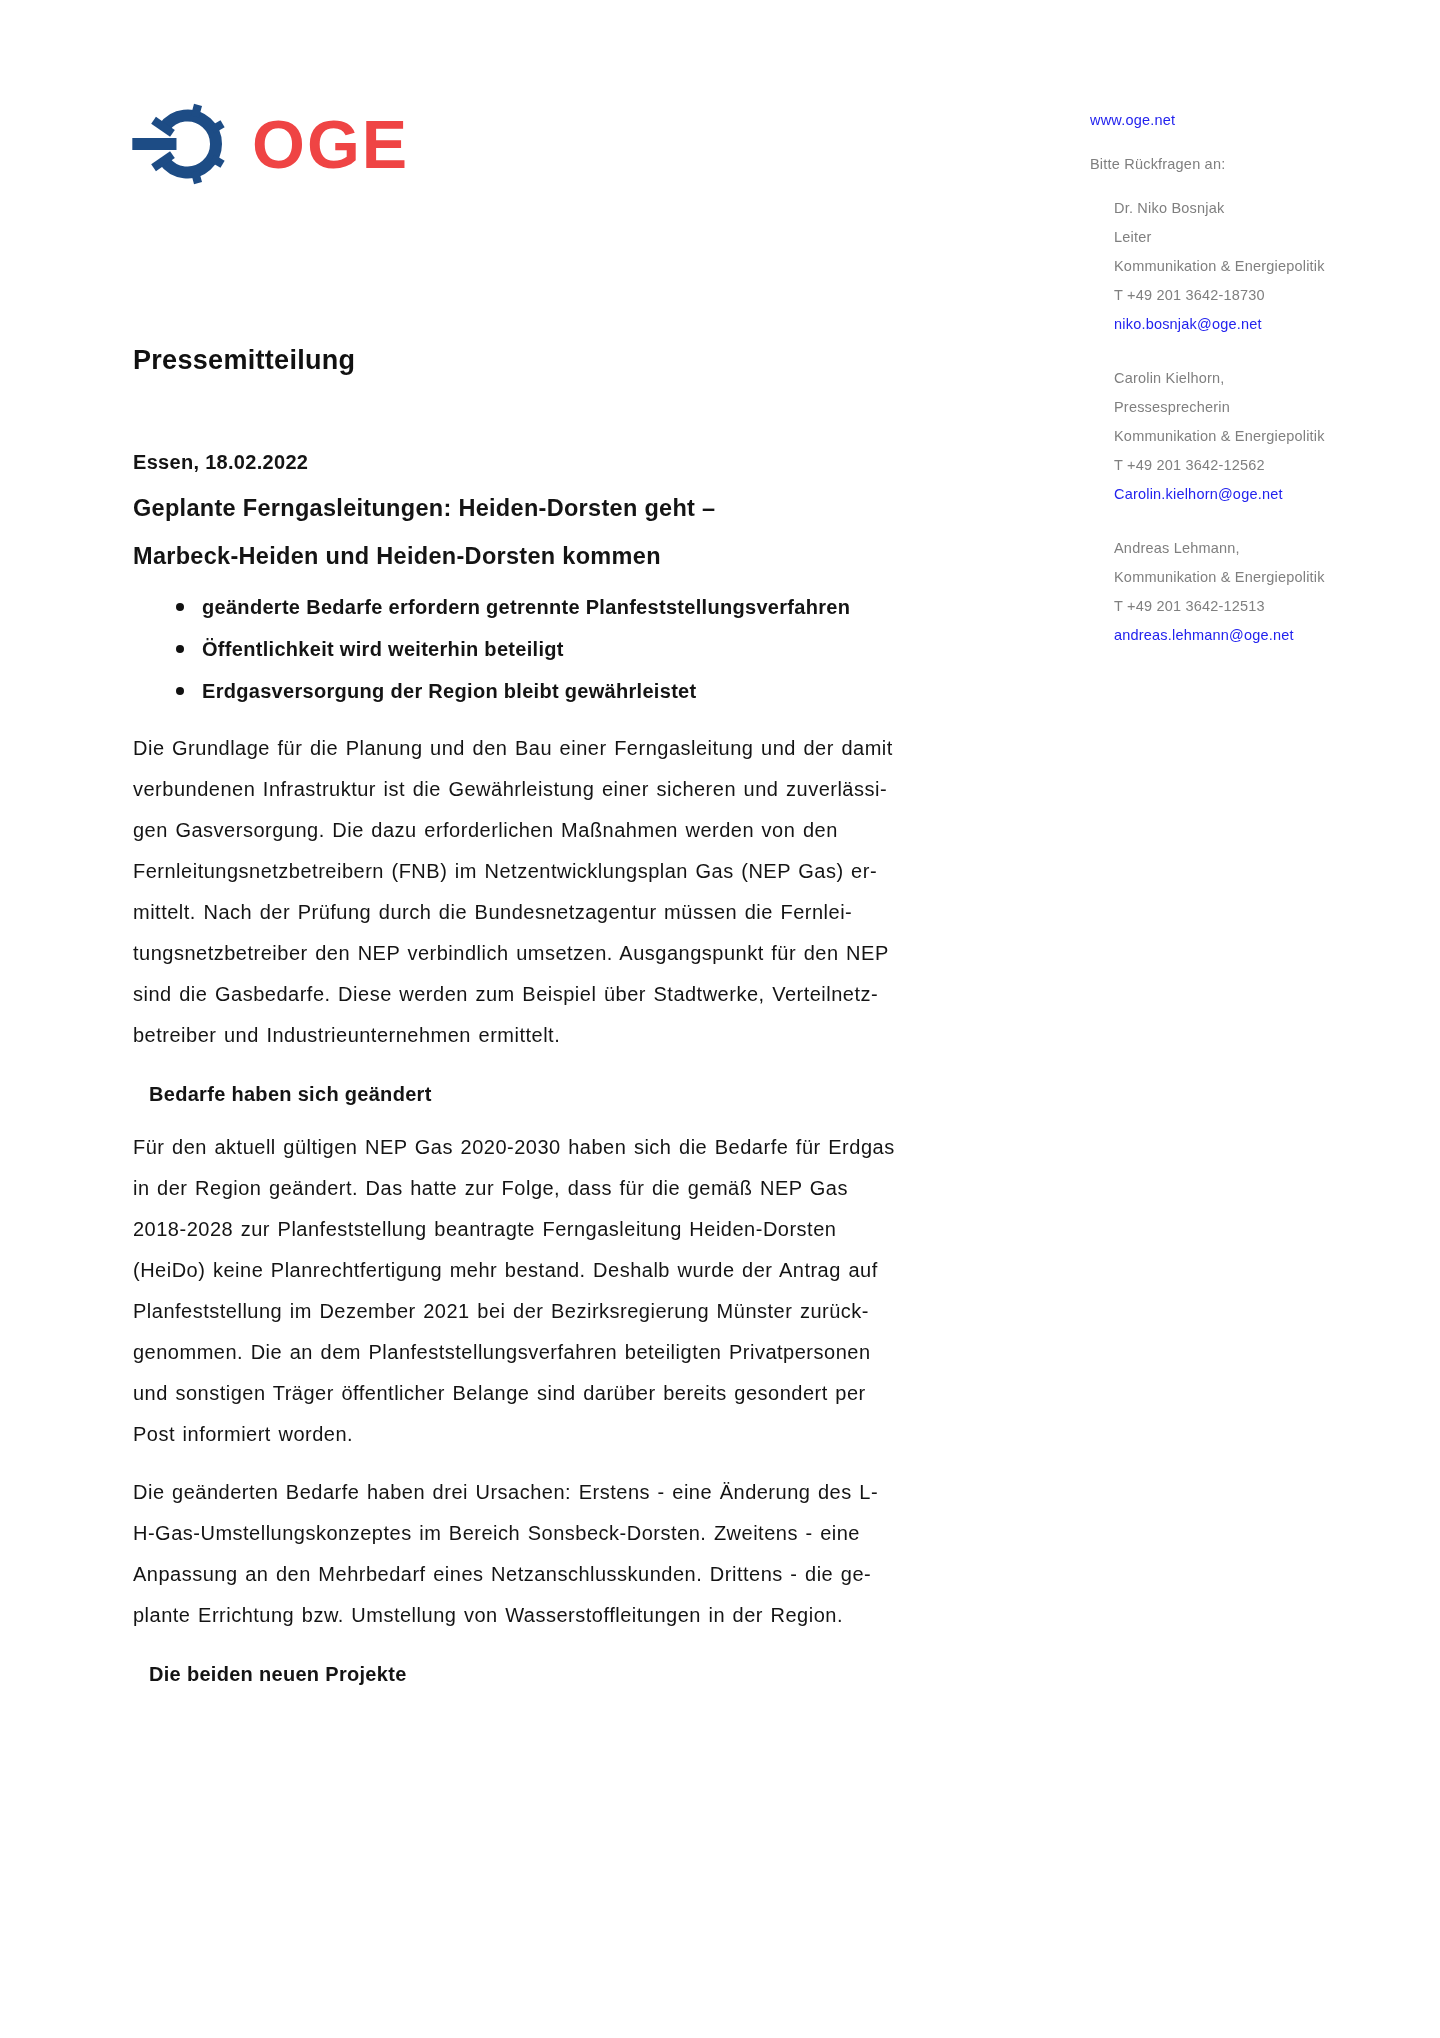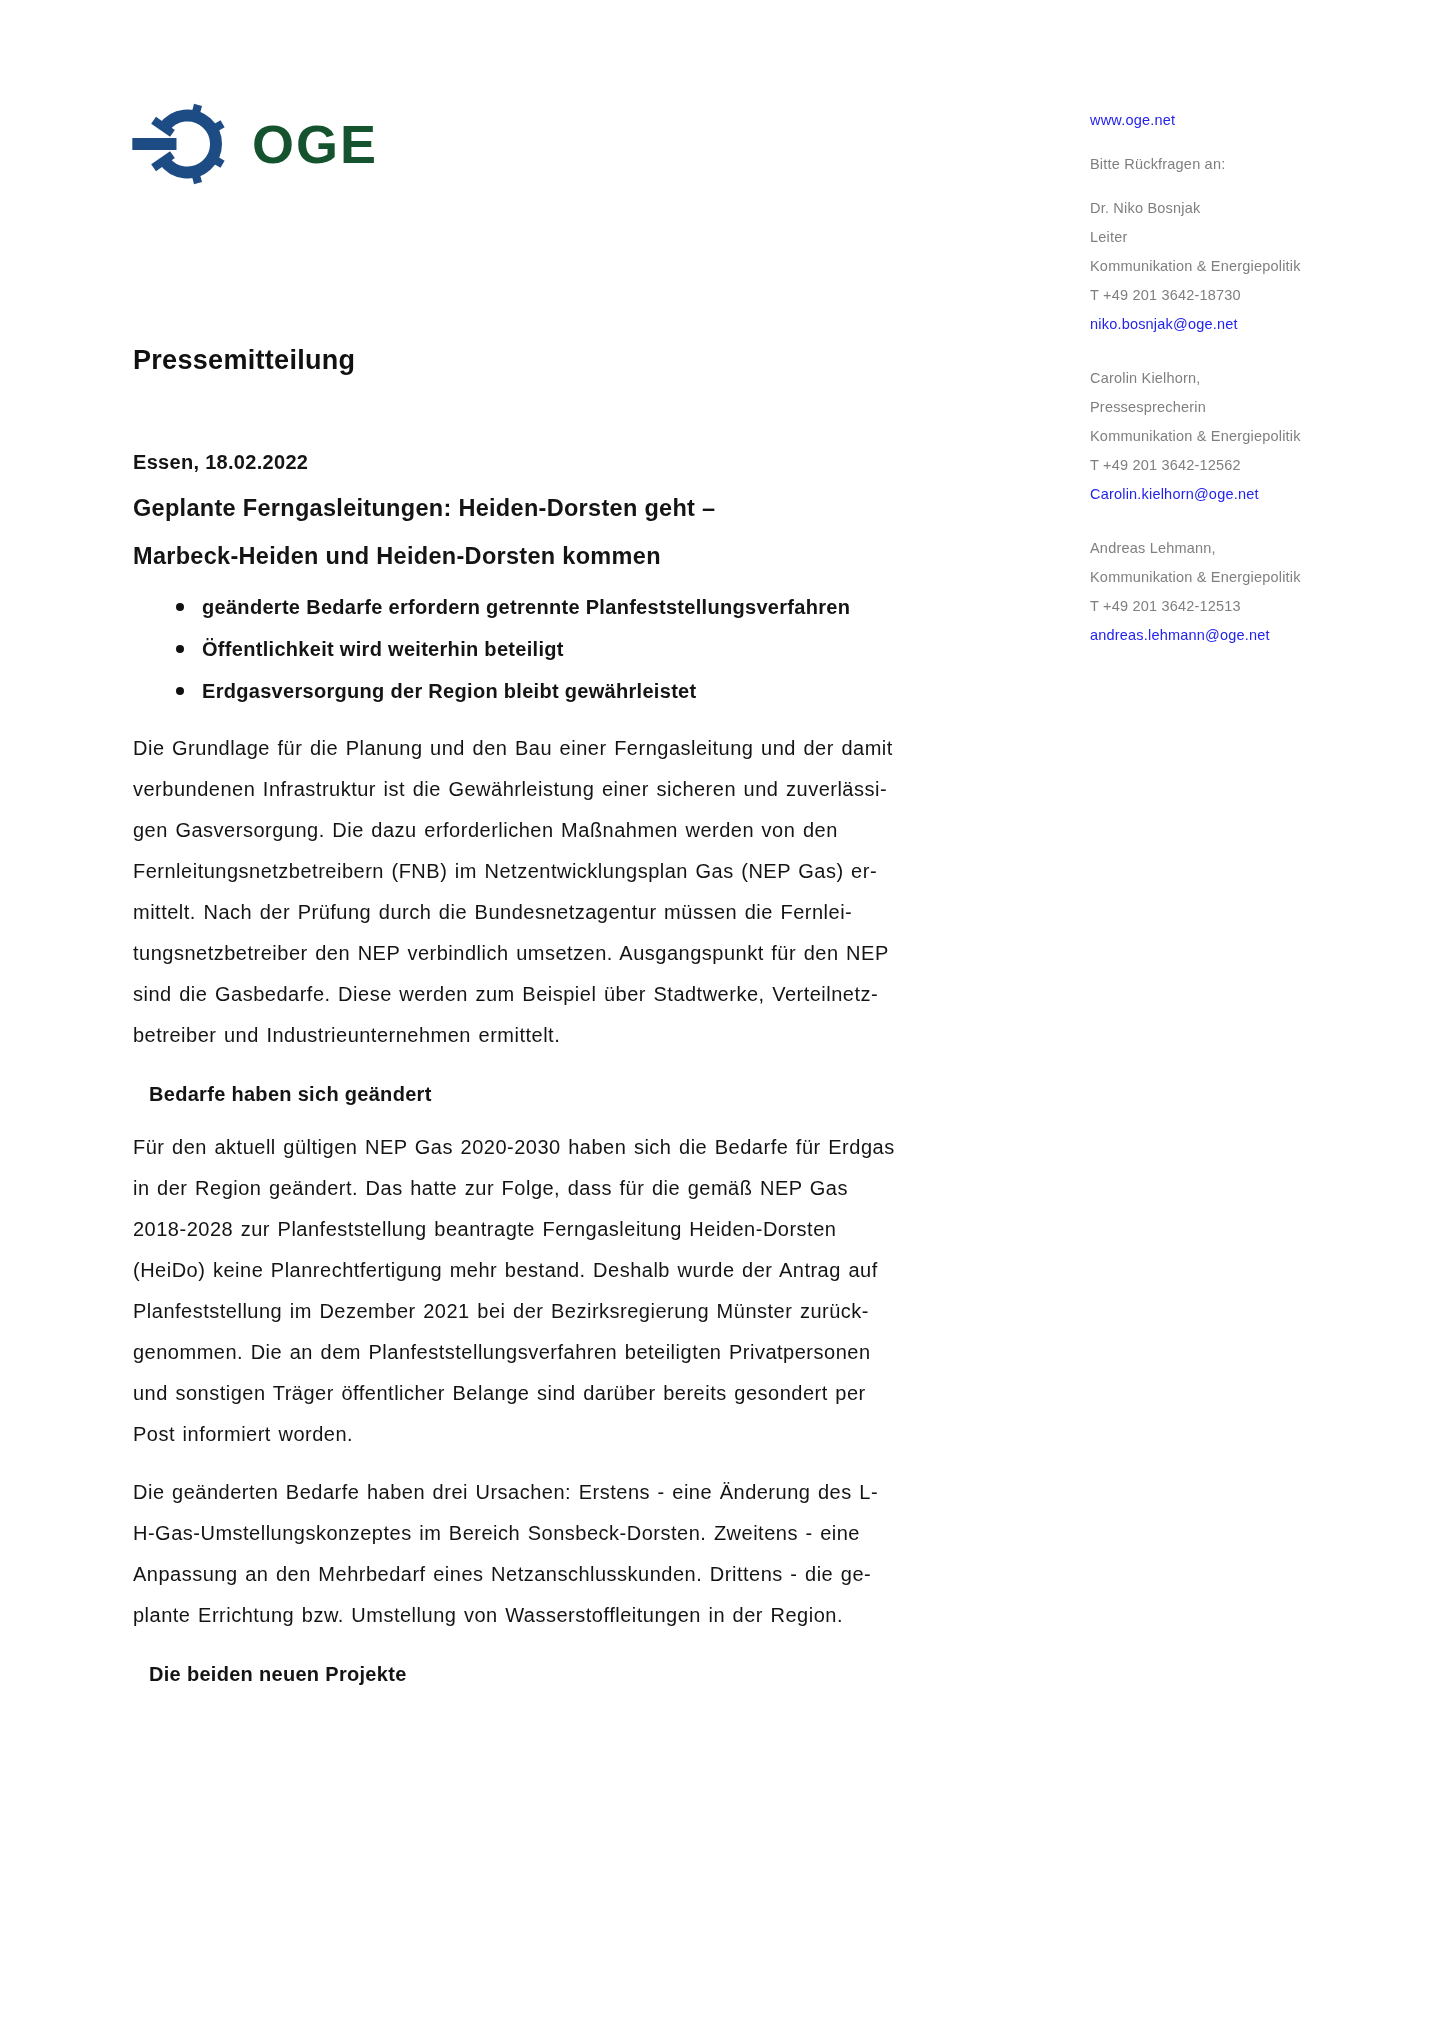--- a/index.html
+++ b/index.html
@@ -17,41 +17,41 @@
   .logo{
     position:absolute;
     left:126px;
     top:98px;
     display:flex;
     align-items:center;
     gap:14px;
   }
   .logo-icon svg{display:block;}
   .logo-text{
-    font-size:54px;
+    font-size:68px;
     font-weight:900;
     letter-spacing:2px;
     line-height:86px;
-    color:#14532d;
+    color:#ef4444;
   }
 
   
   .sidebar{
     position:absolute;
     left:1090px;
     top:106px;
     width:320px;
     font-size:14.5px;
     line-height:29px;
     color:#7f7f7f;
     letter-spacing:0.2px;
   }
   .sidebar .block{margin:0 0 15px 0; white-space:pre-line;}
   .sidebar .contact{margin:0 0 25px 0;}
-  .sidebar .line{white-space:pre-line;}
+  .sidebar .line{white-space:pre-line;margin-left:24px;}
   .sidebar a, .sidebar .link{
     color:#2222ee;
     cursor:pointer;
     display:inline-block;
   }
 
   
   .main{
     position:absolute;
     left:133px;

